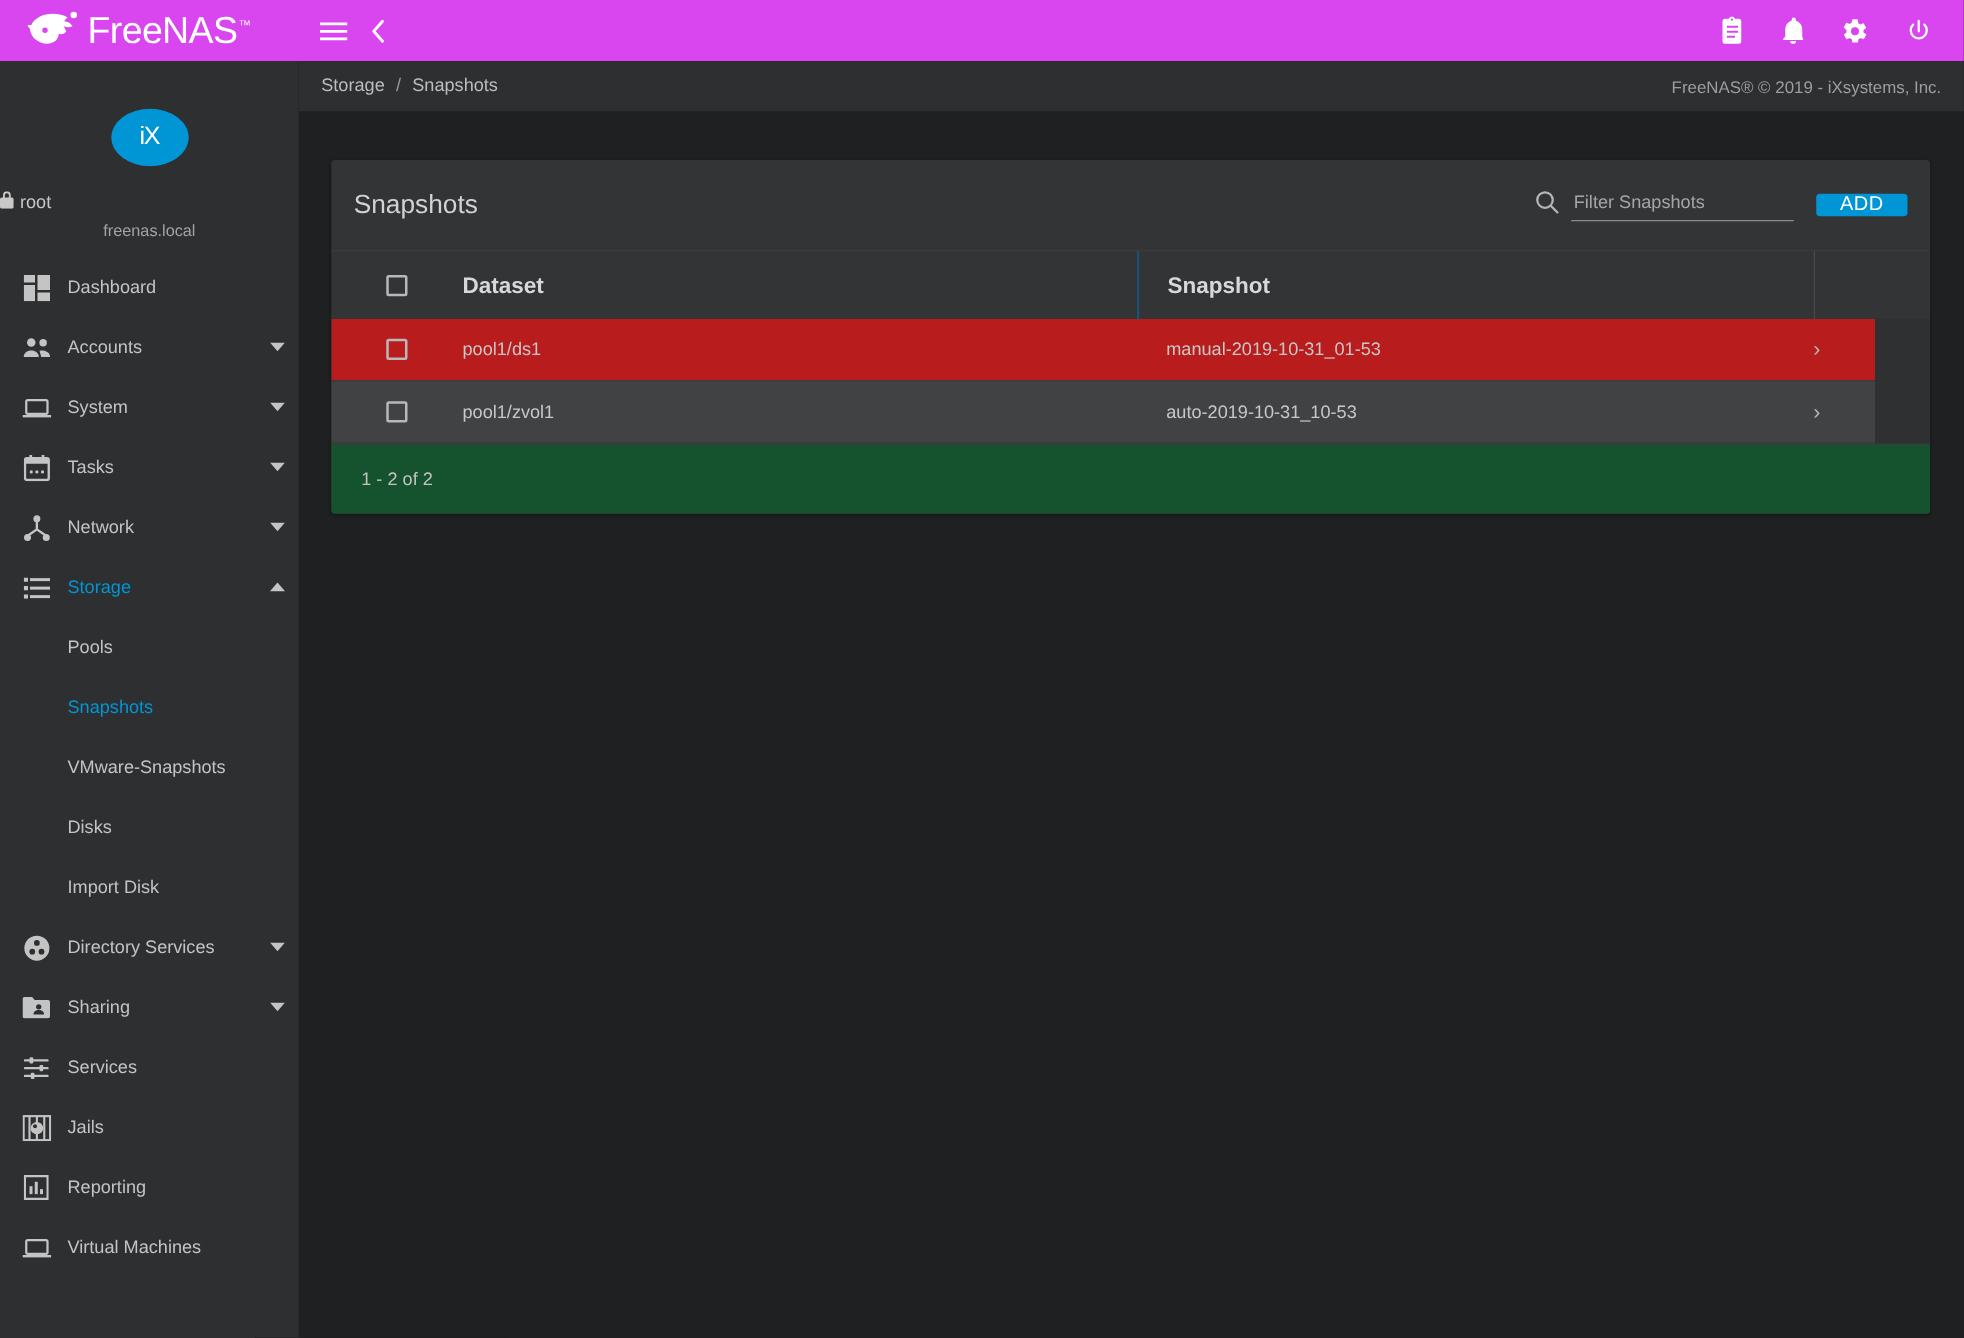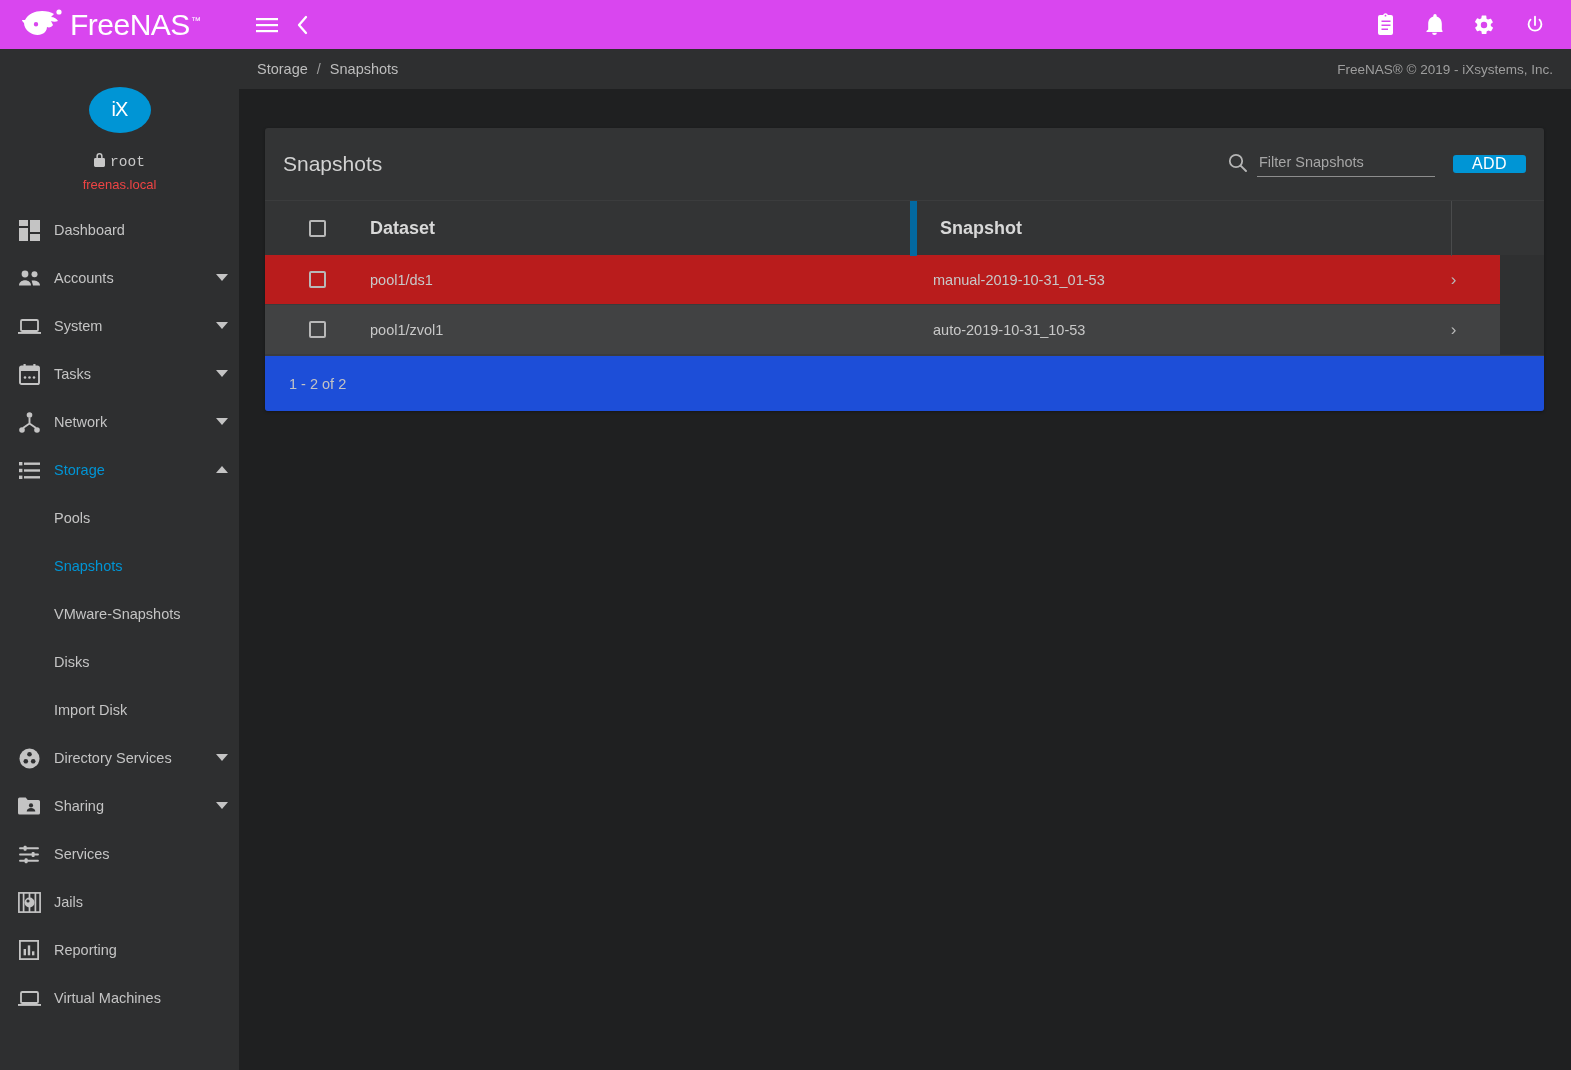--- a/index.html
+++ b/index.html
@@ -67,23 +67,23 @@
     position: relative;
   }
   #ix-logo .ix-text {
     color: #fff; font-size: 20px; font-weight: 400;
     font-family: "Liberation Sans", sans-serif;
     letter-spacing: -1px; line-height: 1;
     position: relative; top: -1px;
   }
   #username {
     margin-top: 20px; color: #c8c8c8; font-size: 14.5px;
-    display: flex; align-items: center; justify-content: center; gap: 5px; font-family: Liberation Mono, monospace;
-  }
-  #hostname { margin-top: 6px; color: #ef4444; font-size: 13px; }
+    display: flex; align-items: center; justify-content: flex-start; gap: 5px;
+  }
+  #hostname { margin-top: 6px; color: #a3a3a3; font-size: 13px; }
 
   .nav-item {
     height: 48px; display: flex; align-items: center;
     padding-left: 10px; cursor: pointer; color: #c4c4c4;
     font-size: 14.5px;
   }
   .nav-item .nav-ico {
     width: 38px; flex: 0 0 38px; display: flex;
     align-items: center; justify-content: center; color: #c4c4c4;
   }
@@ -156,21 +156,21 @@
   
   #thead {
     display: flex; align-items: center; height: 55px;
     border-top: 1px solid #3b3c3d;
     color: #d8d8d8; font-size: 18px; font-weight: 700;
   }
   .col-check { width: 105px; flex: 0 0 105px; display: flex; justify-content: center; }
   .col-dataset { flex: 0 0 540px; width: 540px; }
   .col-snapshot { flex: 1 1 auto; }
   .col-expand { width: 93px; flex: 0 0 93px; display: flex; justify-content: center; }
-  #thead .col-snapshot { border-left: 7px solid #0369a1; padding-left: 23px; height: 55px; display: flex; align-items: center;}
+  #thead .col-snapshot { border-left: 1px solid #0369a1; padding-left: 23px; height: 55px; display: flex; align-items: center;}
   #thead .col-expand { border-left: 1px solid #4a4b4c; height: 55px; align-items: center;}
 
   .chk {
     width: 17px; height: 17px; border: 2px solid #b8b8b8;
     border-radius: 2px; background: transparent; cursor: pointer;
   }
 
   #tbody { background: #2f3031; }
   .trow {
     display: flex; align-items: center; height: 50px;
@@ -180,21 +180,21 @@
   .trow.hover { background: #b91c1c; }
   .trow.alt   { background: #414243; }
   .trow .col-dataset { padding-left: 0; }
   .trow .col-snapshot { padding-left: 23px; }
   .trow .col-expand { color: #b9b9b9; font-size: 17px; }
   #rows-clip { width: 1235px; overflow: hidden; }
 
   #tfoot {
     height: 56px; display: flex; align-items: center;
     padding-left: 24px; color: #c3c3c3; font-size: 14.5px;
-    background: #1d4ed8; border-top: 1px solid #3b3c3d;
+    background: #14532d; border-top: 1px solid #3b3c3d;
   }
 </style>
 </head>
 <body>
 
 <div id="topbar">
 
   <div id="brand">
     <span class="logo-mark">
       <svg viewBox="0 0 42 34" width="42" height="34" aria-hidden="true">

